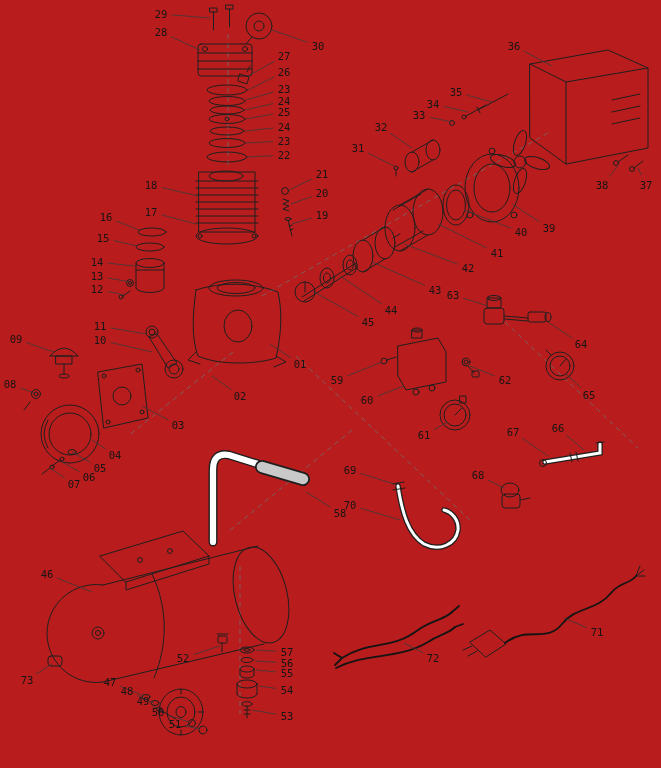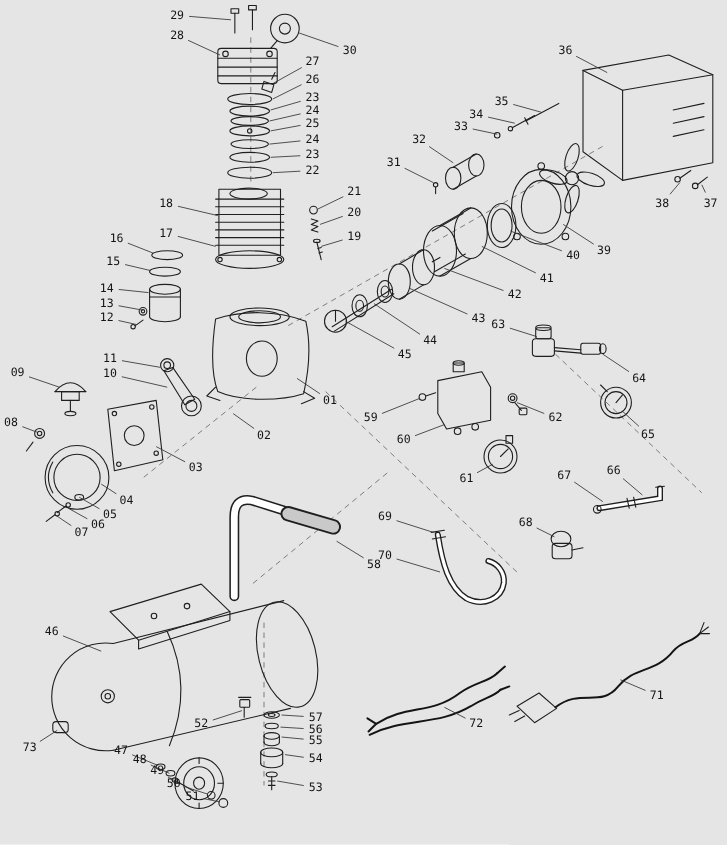--- a/index.html
+++ b/index.html
@@ -1,16 +1,16 @@
 <!DOCTYPE html>
 <html><head>
 <meta charset="utf-8">
 <style>
   html,body{margin:0;padding:0;background:#ffffff;}
-  .page{width:661px;height:768px;background:#e5e5e5;position:relative;overflow:hidden;
+  .page{width:661px;height:768px;background:#b91c1c;position:relative;overflow:hidden;
         font-family:"DejaVu Sans Mono", monospace;}
   svg{display:block}
   .ln{fill:none;stroke:#1f1f1f;stroke-width:1;stroke-linecap:round;stroke-linejoin:round}
   .ln2{fill:none;stroke:#141414;stroke-width:1.8;stroke-linecap:round;stroke-linejoin:round}
   .dash{fill:none;stroke:#6e6e6e;stroke-width:.8;stroke-dasharray:5 4}
   .leader{stroke:#3a3a3a;stroke-width:.8}
   .callout{font:10.5px "DejaVu Sans Mono", monospace;fill:#151515;text-anchor:middle;dominant-baseline:central}
   .tube-o{fill:none;stroke:#1f1f1f;stroke-width:9;stroke-linecap:round}
   .tube-i{fill:none;stroke:#ffffff;stroke-width:6.2;stroke-linecap:round}
   .pipe-o{fill:none;stroke:#1f1f1f;stroke-width:5.5;stroke-linecap:round}

